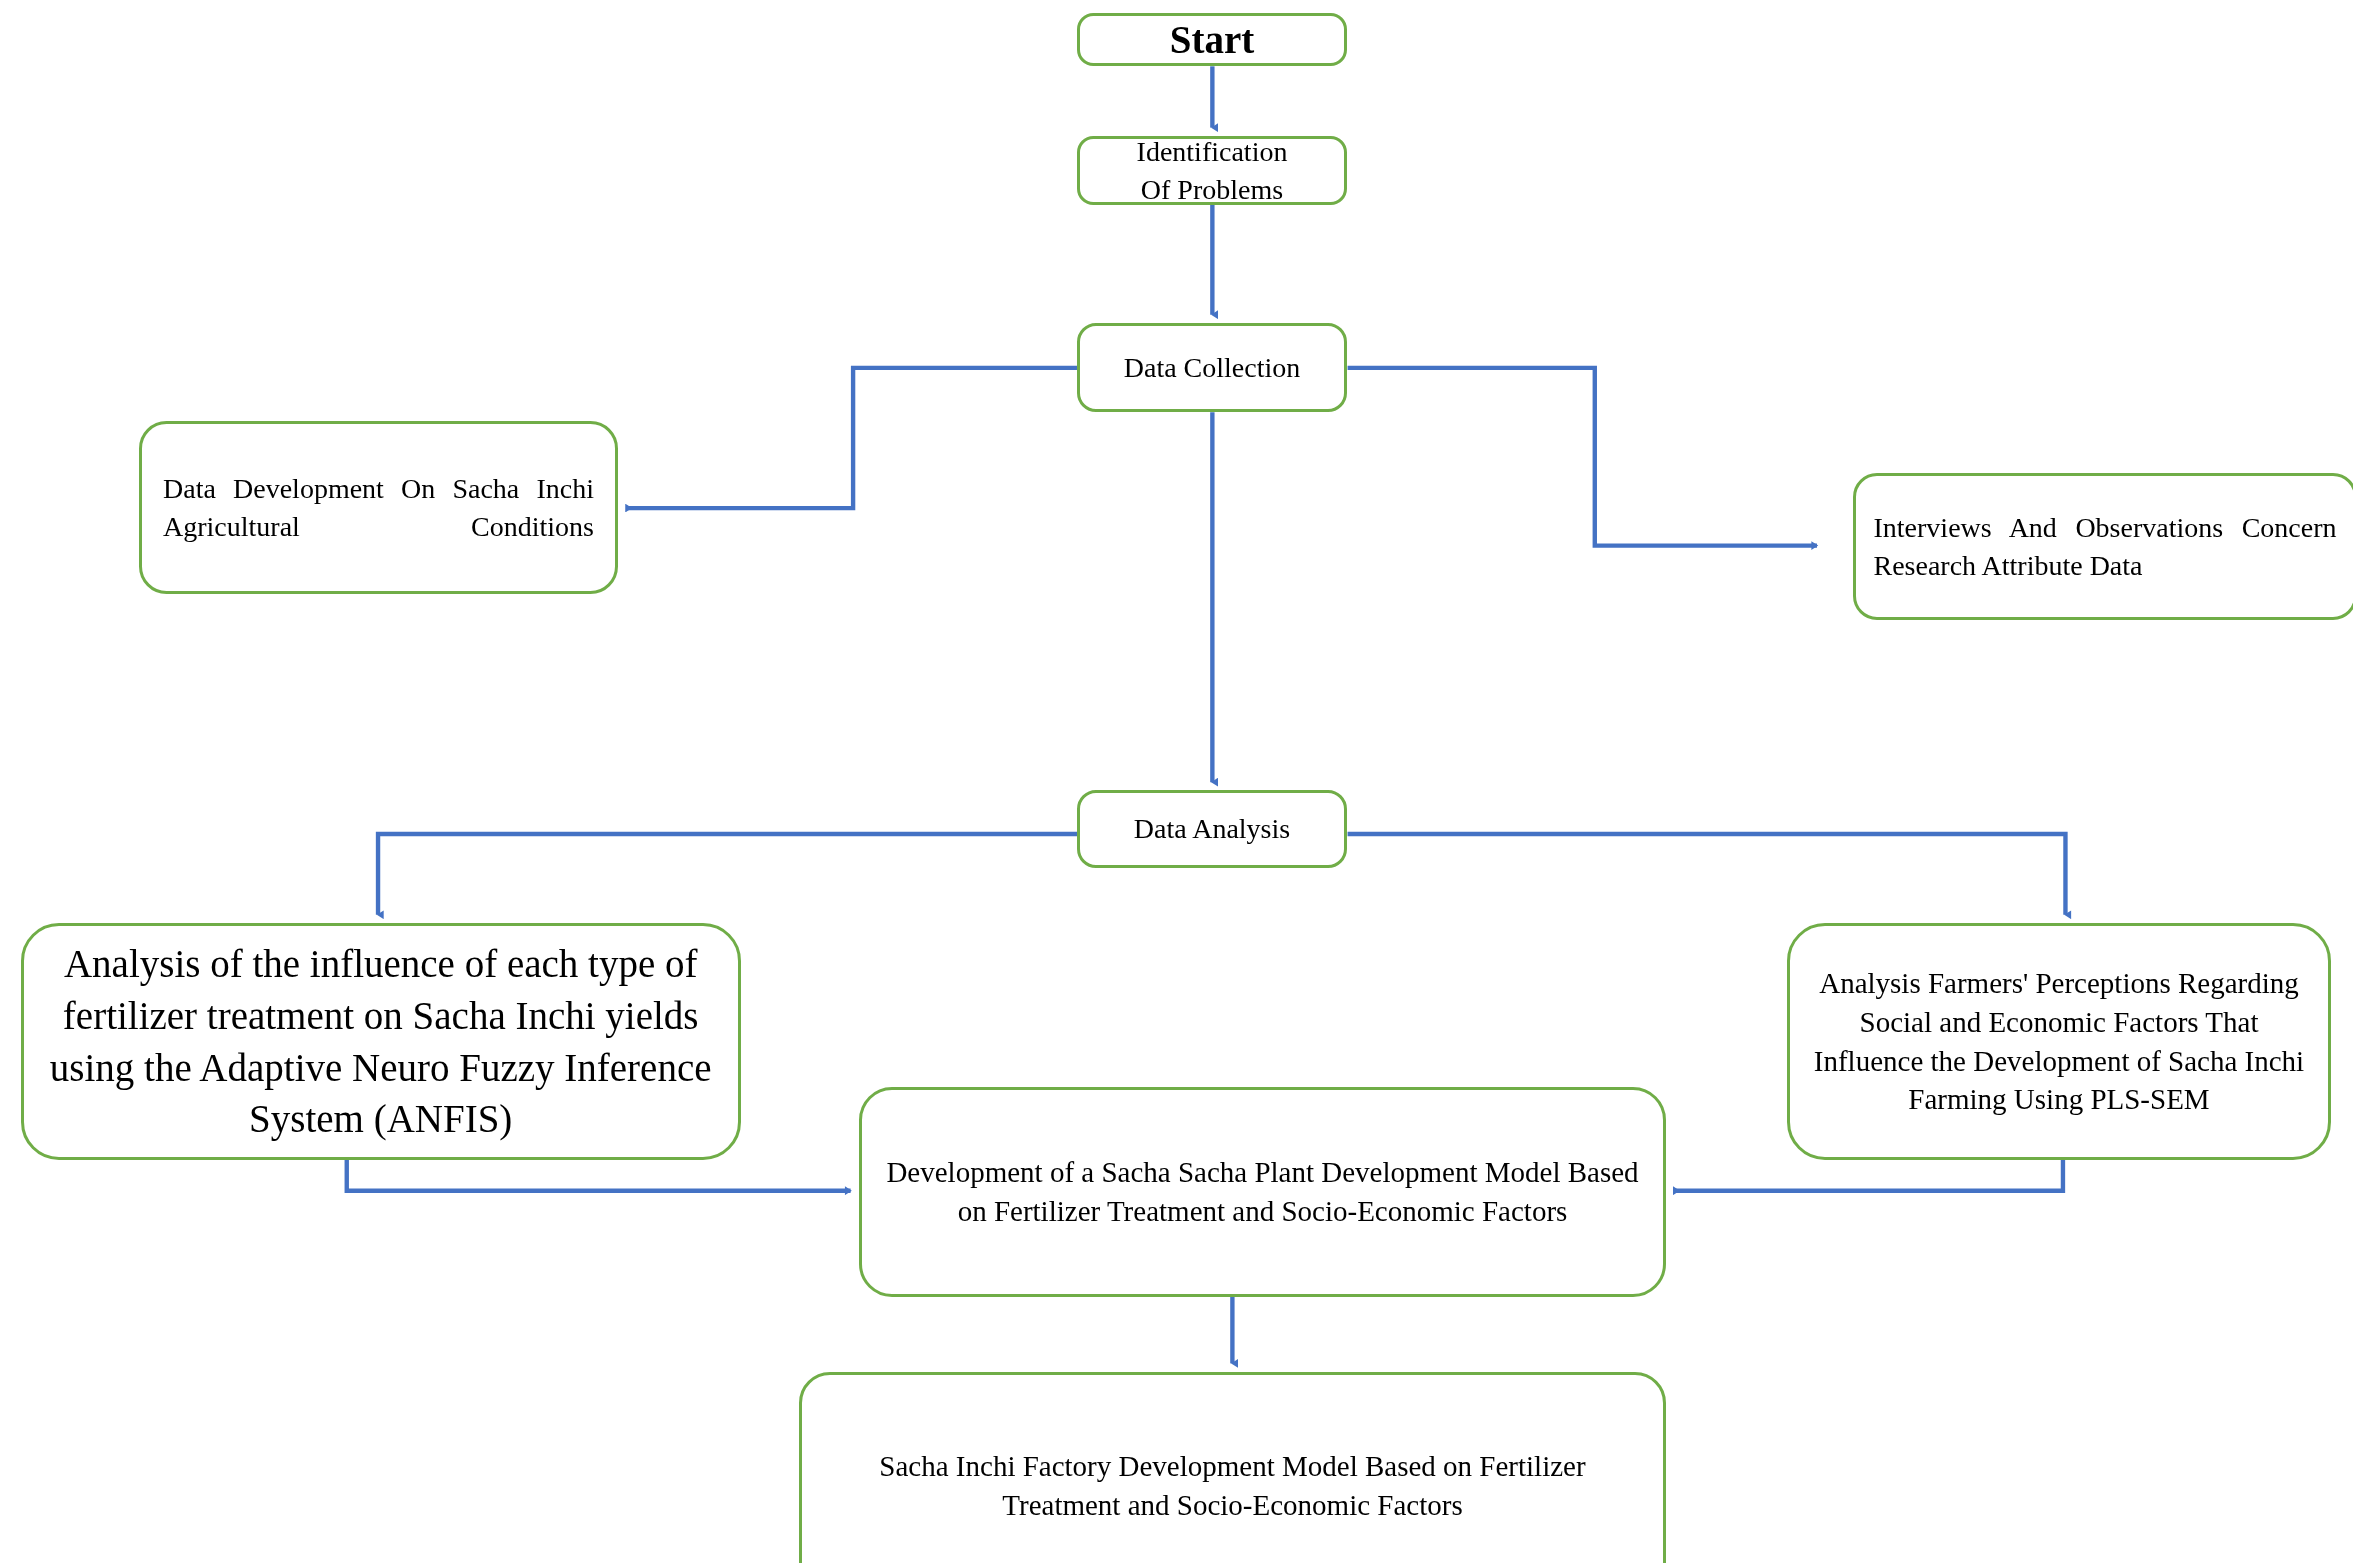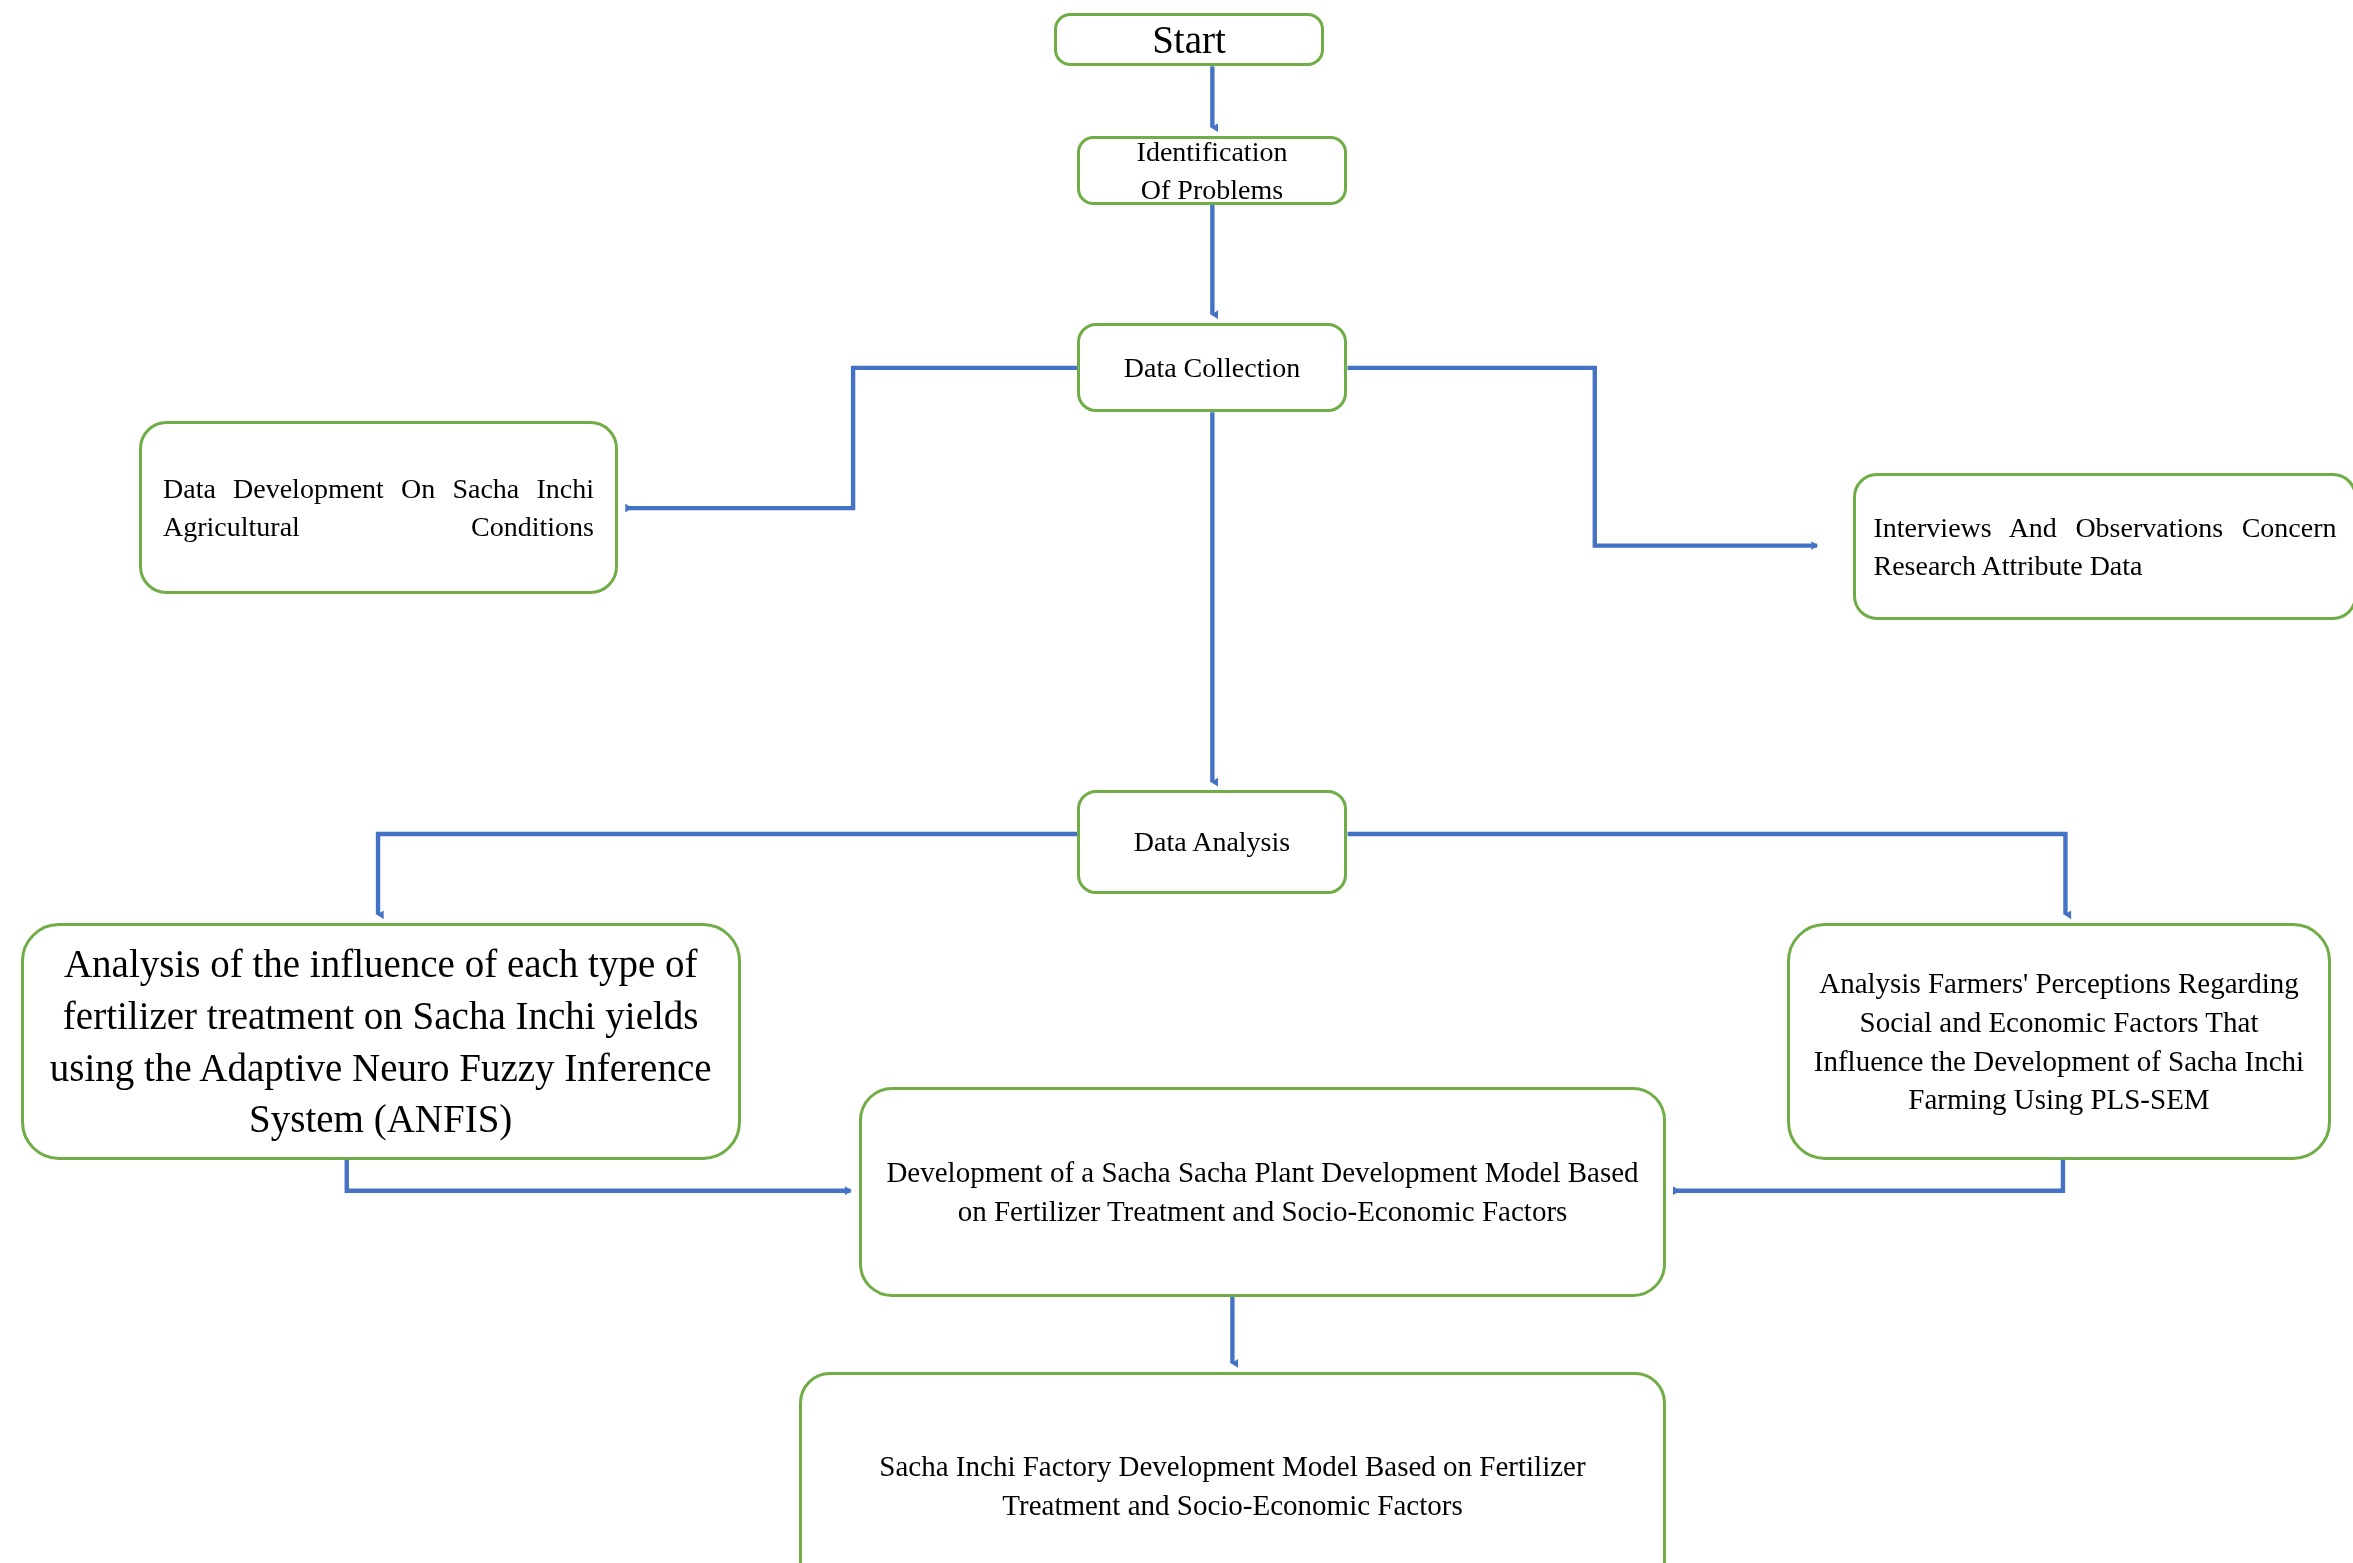--- a/index.html
+++ b/index.html
@@ -40,36 +40,36 @@
   }
   .node .txt {
     display: block;
     width: 100%;
     padding: 0 21px;
     box-sizing: border-box;
     line-height: 1.33;
     white-space: pre-line;
   }
   
-  #node-start       { left:1054px; top:13px;   width:270px;  height:53px;  border-radius:16.3px; }
+  #node-start       { left:1077px; top:13px;   width:270px;  height:53px;  border-radius:16.3px;font-weight:bold; }
   #node-start .txt  { font-size:39px; text-align:center; line-height:1; }
 
   #node-identification      { left:1077px; top:136px;  width:270px;  height:69px; border-radius:16.3px; }
   #node-identification .txt { font-size:28px; text-align:center; }
 
   #node-data-collection      { left:1077px; top:323px;  width:270px;  height:89px; border-radius:19px; }
   #node-data-collection .txt { font-size:28px; text-align:center; line-height:1; }
 
   #node-agri-conditions      { left:139px;  top:421px;  width:479px;  height:173px; border-radius:27.5px; }
   #node-agri-conditions .txt { font-size:28px; text-align:justify; text-align-last:justify; }
 
   #node-interviews      { left:1825px; top:473px;  width:504px;  height:147px; border-radius:24px;margin-left:28px; }
   #node-interviews .txt { font-size:28px; text-align:justify; text-align-last:left; padding:0 17.5px; }
 
-  #node-data-analysis      { left:1077px; top:790px; width:270px;  height:104px; border-radius:19px; }
+  #node-data-analysis      { left:1077px; top:790px; width:270px;  height:78px; border-radius:19px; }
   #node-data-analysis .txt { font-size:28px; text-align:center; line-height:1; }
 
   #node-anfis      { left:20.7px;   top:923px; width:720px; height:237px; border-radius:38px; }
   #node-anfis .txt { font-size:39px; text-align:center; }
 
   #node-plssem      { left:1787px; top:923px; width:544px;  height:237px; border-radius:38px; }
   #node-plssem .txt { font-size:29px; text-align:center; }
 
   #node-center-model      { left:859px; top:1087px; width:807px; height:210px; border-radius:33px; }
   #node-center-model .txt { font-size:29px; text-align:center; }

